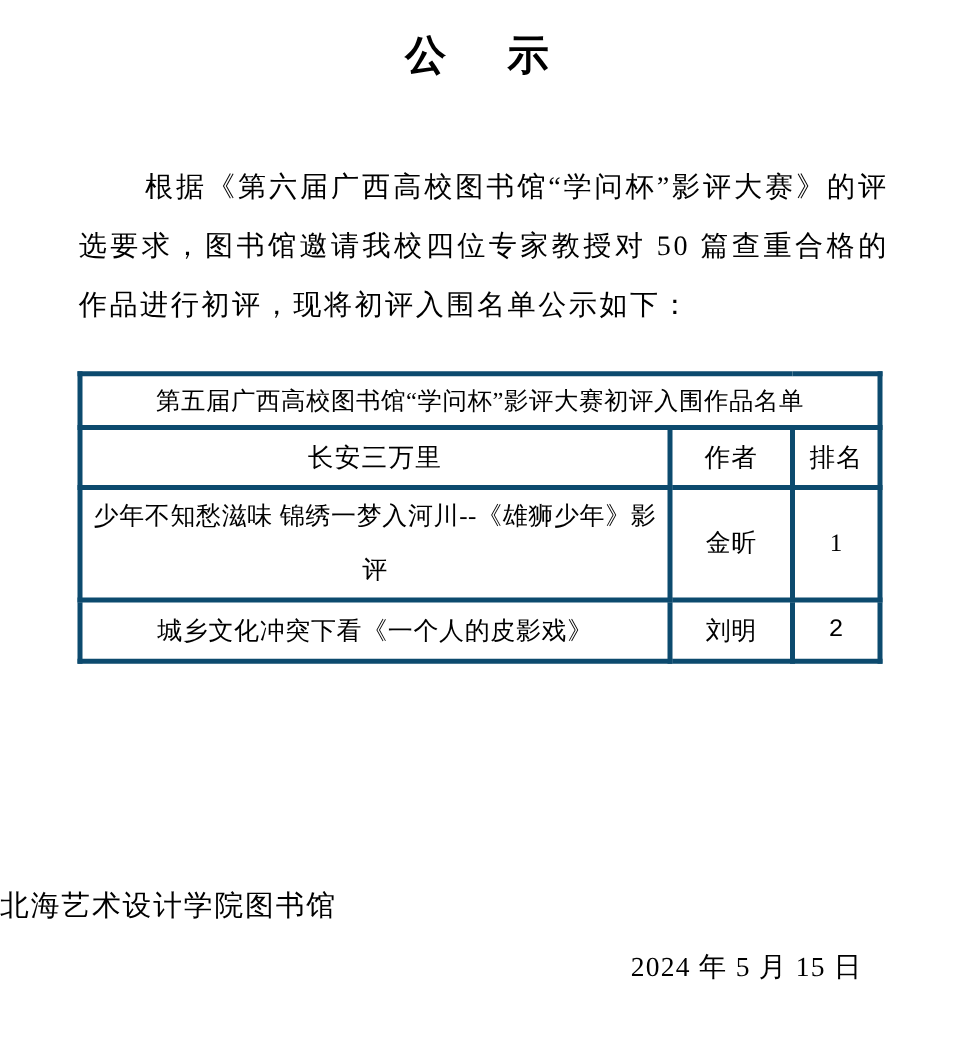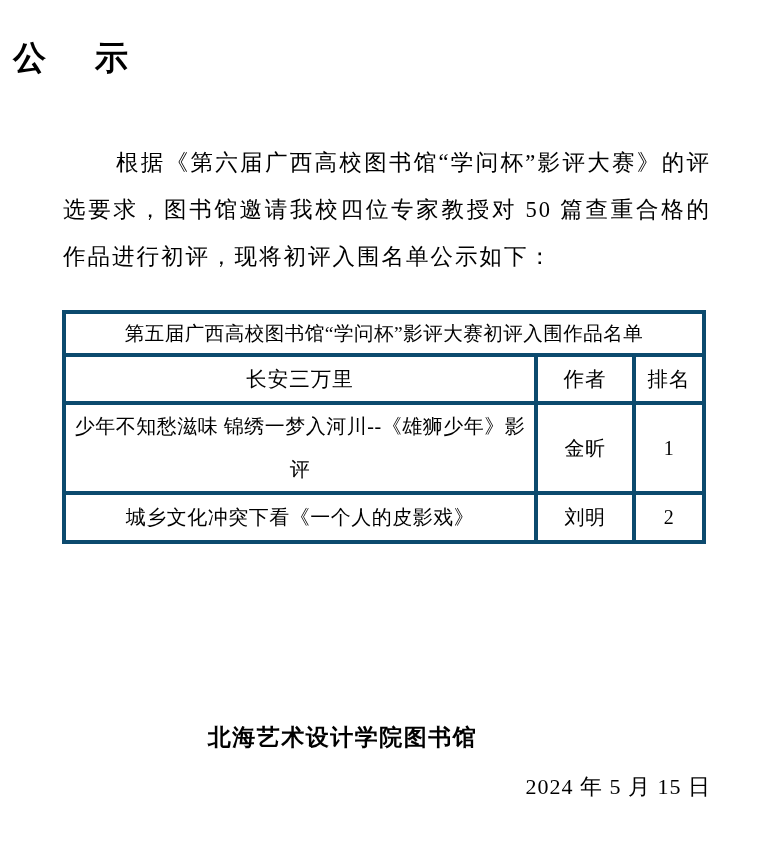--- a/index.html
+++ b/index.html
@@ -10,22 +10,23 @@
   .page {
     position: relative;
     width: 771px;
     height: 851px;
     background: #ffffff;
     color: #000000;
     font-family: "Liberation Serif", "DejaVu Serif", serif;
     overflow: hidden;
   }
   .doc-title {
-    margin: 13px;
+    margin: 0;
     padding-top: 25px;
+    text-align: center;
     font-size: 33px;
     font-weight: 700;
     letter-spacing: 8px;
     line-height: 1.25;
   }
   .intro {
     margin: 60px 0 0 63px;
     width: 648px;
     font-size: 22.5px;
     line-height: 47px;
@@ -58,36 +59,36 @@
     height: 44px;
     font-size: 20.5px;
     letter-spacing: 1px;
   }
   tr.row-tall td {
     height: 83px;
     line-height: 43px;
   }
   tr.row-normal td {
     height: 45px;
+    font-family: Liberation Mono, monospace;
   }
   td.rank-cell {
     font-size: 22px;
   }
   .signature {
     margin-top: 178px;
     padding-right: 86px;
-    text-align: center;
+    text-align: left;
     font-size: 23px;
     letter-spacing: 1.5px;
     line-height: 31px;
-    font-weight: bold;
   }
   .date {
     margin-top: 18px;
-    padding-right: 60px;
+    padding-right: 81px;
     text-align: right;
     font-size: 22px;
     letter-spacing: 1px;
     line-height: 31px;
   }
 </style>
 </head>
 <body>
 
 <div class="page">

